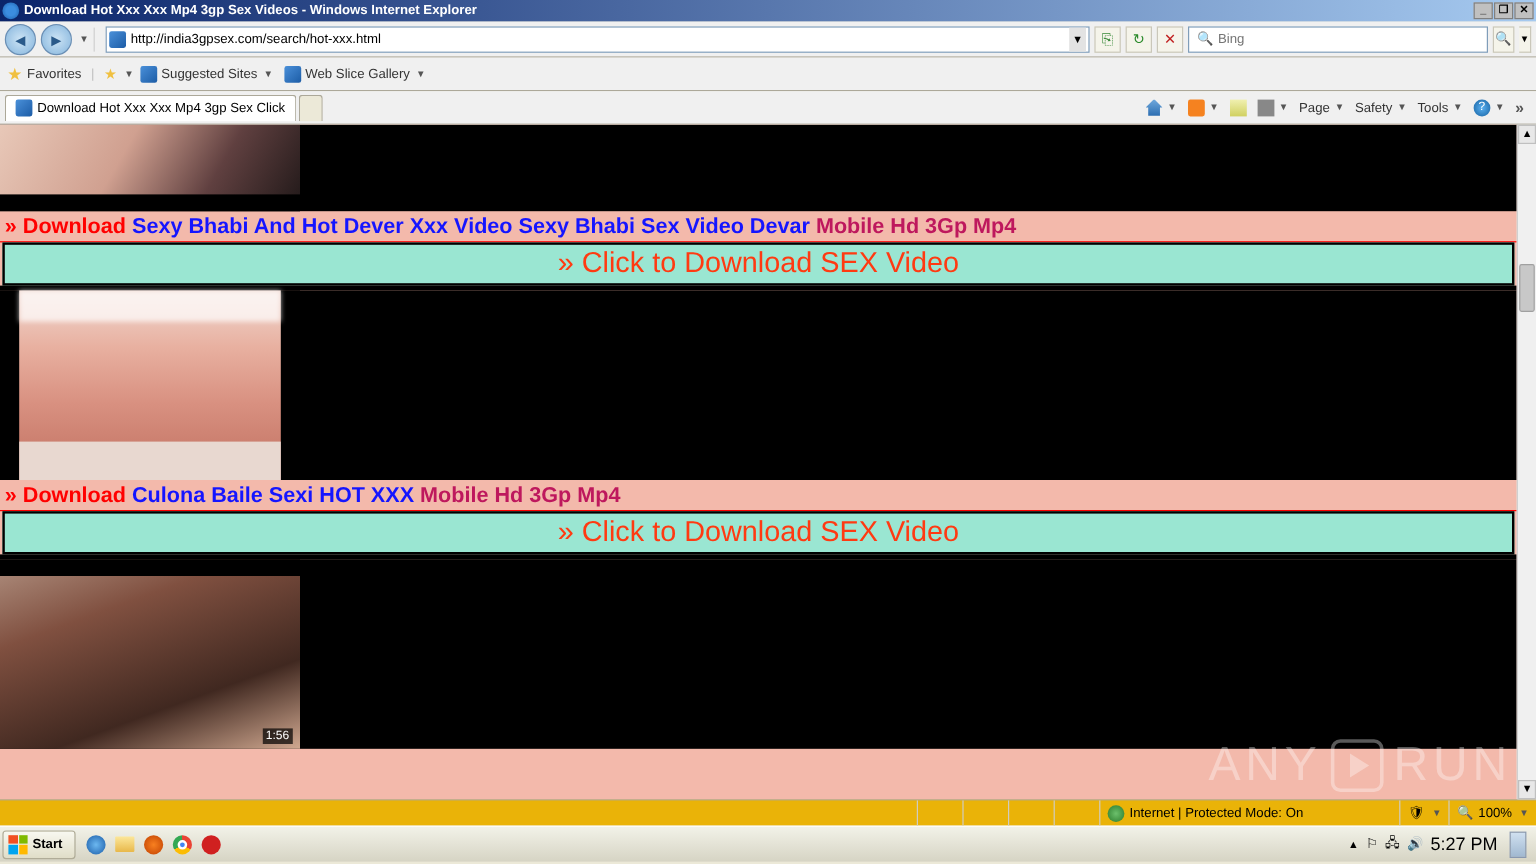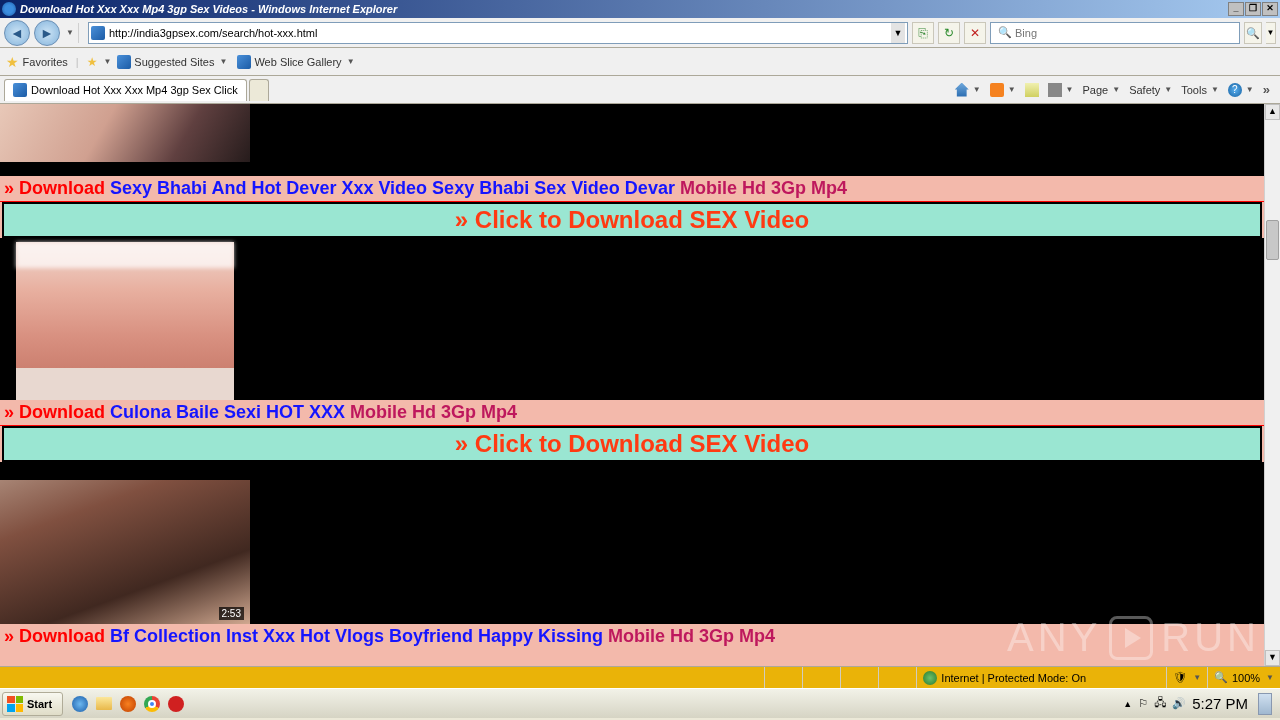--- a/index.html
+++ b/index.html
@@ -1,20 +1,20 @@
 <!DOCTYPE html>
 <html><head>
 <meta charset="utf-8">
 <style>
 * { box-sizing: border-box; margin: 0; padding: 0; }
 body { font-family: Tahoma, sans-serif; font-size: 11px; overflow: hidden; width: 1280px; height: 720px; background: #ece9d8; }
 
 .titlebar { height: 18px; background: linear-gradient(to right, #0a246a, #a6caf0); display: flex; align-items: center; padding: 0 2px; color: white; font-weight: bold; }
 .titlebar .ie-icon { width: 14px; height: 14px; background: radial-gradient(circle, #3b8de0 40%, #1a5ca8 100%); border-radius: 50%; margin-right: 4px; }
-.titlebar .title-text { flex: 1; font-style: italic; }
+.titlebar .title-text { flex: 1; }
 .winbtns { display: flex; gap: 1px; }
 .winbtn { width: 16px; height: 14px; background: #c0c0c0; border: 1px solid #808080; font-size: 9px; text-align: center; line-height: 11px; color: black; }
 
 .navbar { height: 30px; background: #f0f0f0; border-bottom: 1px solid #aca899; display: flex; align-items: center; padding: 2px 4px; gap: 4px; }
 .navbtn { width: 26px; height: 26px; border-radius: 50%; background: radial-gradient(circle, #cde4f5, #84b4dc); border: 1px solid #6a8fb5; display: flex; align-items: center; justify-content: center; font-size: 14px; color: #2a5a8a; }
 .navsep { width: 6px; height: 20px; border-left: 1px solid #d0d0d0; }
 .url-box { flex: 1; height: 22px; background: white; border: 1px solid #7f9db9; display: flex; align-items: center; padding: 0 2px; }
 .url-box .page-icon { width: 14px; height: 14px; background: linear-gradient(135deg,#4a90d9,#1c5ca6); border-radius:2px; margin-right: 4px; }
 .url-box input { flex: 1; border: none; outline: none; font-size: 11px; }
 .url-drop { width: 14px; background: #e3e3e3; height: 100%; text-align: center; font-size: 9px; line-height: 20px; }
@@ -64,21 +64,21 @@
 .thumb2::after { content:''; position:absolute; bottom:0; left:0; right:0; height:32px; background:#e8d8d0;}
 .thumb3 { width: 250px; height: 158px; background: linear-gradient(160deg,#b09080 0%, #805040 30%, #402820 70%, #d0a890 100%); position:relative;}
 .thumb3::before { content:''; position:absolute; top:0; left:0; right:0; height:14px; background:#000;}
 .thumb3 .dur { position:absolute; bottom:4px; right:6px; background:rgba(0,0,0,0.7); color:white; font-size:10px; padding:1px 3px;}
 
 .title-line { padding: 2px 4px; font-family: 'Arial Narrow', Arial, sans-serif; font-size: 18px; font-weight: bold; font-stretch: condensed; border-bottom: 1px solid #ff0000;}
 .title-line .dl { color: #ff0000; }
 .title-line .vt { color: #1515ff; }
 .title-line .suf { color: #be185d; }
 
-.dl-banner { margin: 0 2px; background: #9ae6d2; border: 2px solid #000; text-align: center; font-family: 'Arial Narrow', Arial, sans-serif; font-size: 24px; font-weight: bold; font-stretch: condensed; color: #ff3a12; padding: 2px 0; }
+.dl-banner { margin: 0 2px; background: #9ae6d2; border: 2px solid #000; text-align: center; font-family: 'Arial Narrow', Arial, sans-serif; font-size: 24px; font-weight: normal; font-stretch: condensed; color: #ff3a12; padding: 2px 0; }
 .spacer-row { height: 4px; background: #000; }
 
 .statusbar { height: 22px; background: #eab308; border-top: 1px solid #aca899; display: flex; align-items: center; font-size: 11px; }
 .sb-left { flex: 1; }
 .sb-cell { border-left: 1px solid #d0ccc0; height: 100%; display: flex; align-items: center; padding: 0 6px; gap: 4px; }
 .sb-cell.wide { min-width: 250px; }
 .globe { width: 14px; height: 14px; background: radial-gradient(circle,#6cc06c,#2a7a2a); border-radius:50%;}
 .sb-empty { width: 38px; border-left: 1px solid #d0ccc0; height: 100%; }
 
 .taskbar { height: 30px; background: linear-gradient(to bottom, #f2f2e8, #d6d4c4); border-top: 1px solid #fff; display: flex; align-items: center; padding: 0 2px; }
@@ -215,26 +215,23 @@
         </div>
       </div>
     <div class="title-line">
       <span class="dl">» Download </span><span class="vt">Culona Baile Sexi HOT XXX </span><span class="suf">Mobile Hd 3Gp Mp4</span>
     </div>
     <div class="dl-banner">» Click to Download SEX Video</div>
     <div class="spacer-row"></div>
 
     <div class="thumb-row">
         <div class="thumb3">
-          <div class="dur">2:53</div>
+          <div class="dur">1:56</div>
         </div>
       </div>
-    <div class="title-line" style="border-bottom:none;">
-      <span class="dl">» Download </span><span class="vt">Bf Collection Inst Xxx Hot Vlogs Boyfriend Happy Kissing </span><span class="suf">Mobile Hd 3Gp Mp4</span>
-    </div>
 
   </div>
   <div class="vscroll">
     <div class="vs-btn">▲</div>
     <div class="vs-track">
         <div class="vs-thumb"></div>
       </div>
     <div class="vs-btn">▼</div>
   </div>
 </div>

